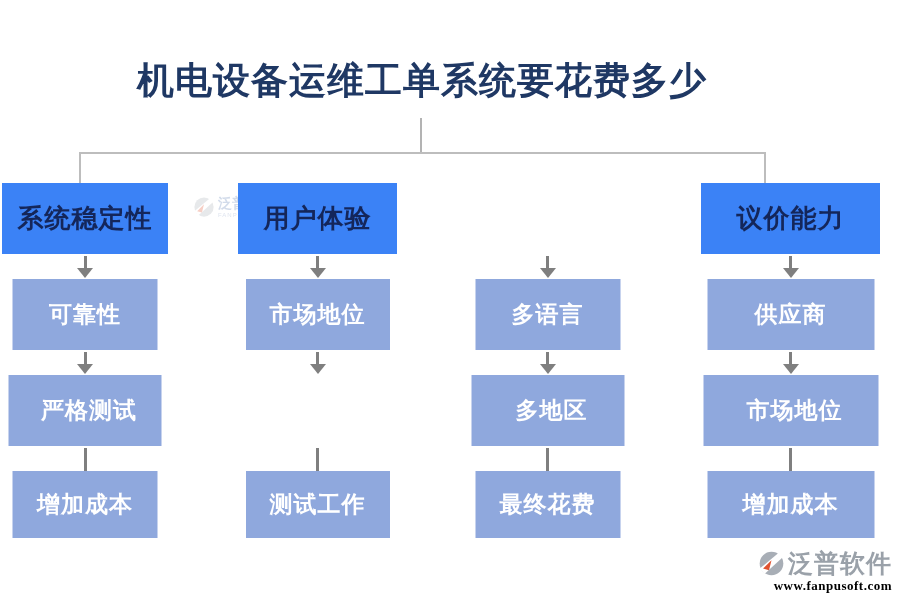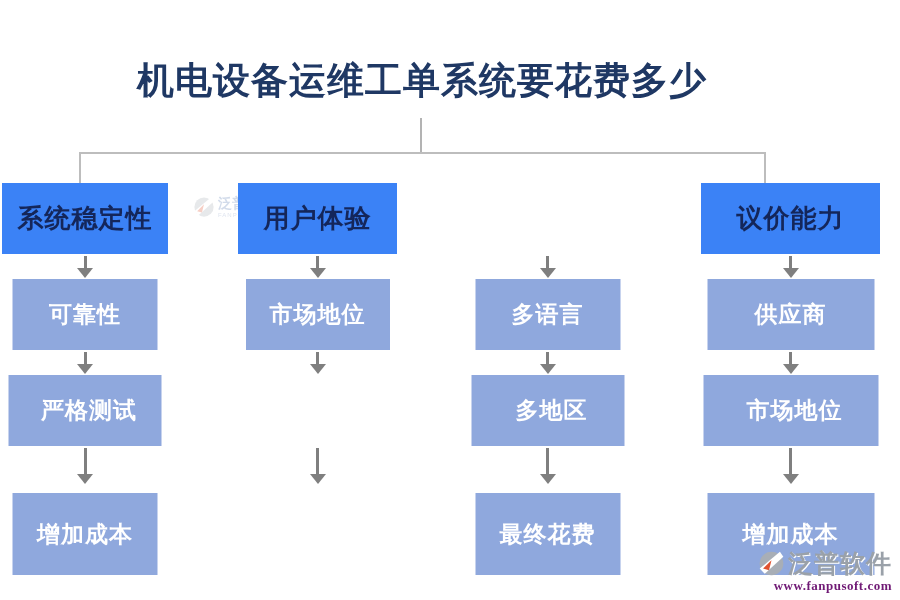--- a/index.html
+++ b/index.html
@@ -30,21 +30,21 @@
     font-weight:bold;font-size:26px;color:#14265a;letter-spacing:1px;
   }
   .ibox{
     position:absolute;left:50%;transform:translateX(-50%);
     width:var(--iw);height:71px;background:#8fa8dd;
     display:flex;align-items:center;justify-content:center;
     font-weight:bold;font-size:23px;color:#ffffff;letter-spacing:1px;
   }
   .ibox.i1{top:96px;}
   .ibox.i2{top:192px;padding-left:8px;}
-  .ibox.i3{top:310px;height:82px;}
+  .ibox.i3{top:288px;height:67px;}
   
   .arrow{position:absolute;left:50%;transform:translateX(-50%);width:16px;}
   .arrow .shaft{width:3px;margin:0 auto;background:#7f7f7f;}
   .arrow .head{
     width:0;height:0;margin:0 auto;
     border-left:8px solid transparent;border-right:8px solid transparent;
     border-top:10px solid #7f7f7f;
   }
   .arrow.a1{top:73px;}  .arrow.a1 .shaft{height:12px;}
   .arrow.a2{top:169px;} .arrow.a2 .shaft{height:12px;}
@@ -64,21 +64,21 @@
     display:flex;flex-direction:column;align-items:flex-end;line-height:1;
   }
   .footer .brand-row{display:flex;align-items:center;gap:3px;}
   .footer svg{width:27px;height:27px;}
   .footer .brand{
     font-size:25px;font-weight:bold;color:#9aa1a9;
     text-shadow:1px 1px 0 #ffffff;letter-spacing:1px;
   }
   .footer .url{
     font-family:"Liberation Serif","DejaVu Serif",serif;
-    font-size:13px;font-weight:bold;color:#701a75;
+    font-size:13px;font-weight:bold;color:#000000;
     margin-top:2px;letter-spacing:.5px;
   }
 </style>
 </head>
 <body>
 
 <div class="title">机电设备运维工单系统要花费多少</div>
 
 <div class="line v-title"></div>
 <div class="line h-bar"></div>
@@ -136,20 +136,23 @@
       <span>市场地位</span>
     </div>
   <div class="arrow a2">
       <div class="shaft"></div>
       <div class="head"></div>
     </div>
   <div class="arrow a3">
       <div class="shaft"></div>
       <div class="head"></div>
     </div>
+  <div class="ibox i3">
+      <span>测试工作</span>
+    </div>
 </div>
 
 <div class="col" style="left:462px;width:171px;--iw:145px;">
   <div class="arrow a1">
       <div class="shaft"></div>
       <div class="head"></div>
     </div>
   <div class="ibox i1">
       <span>多语言</span>
     </div>

